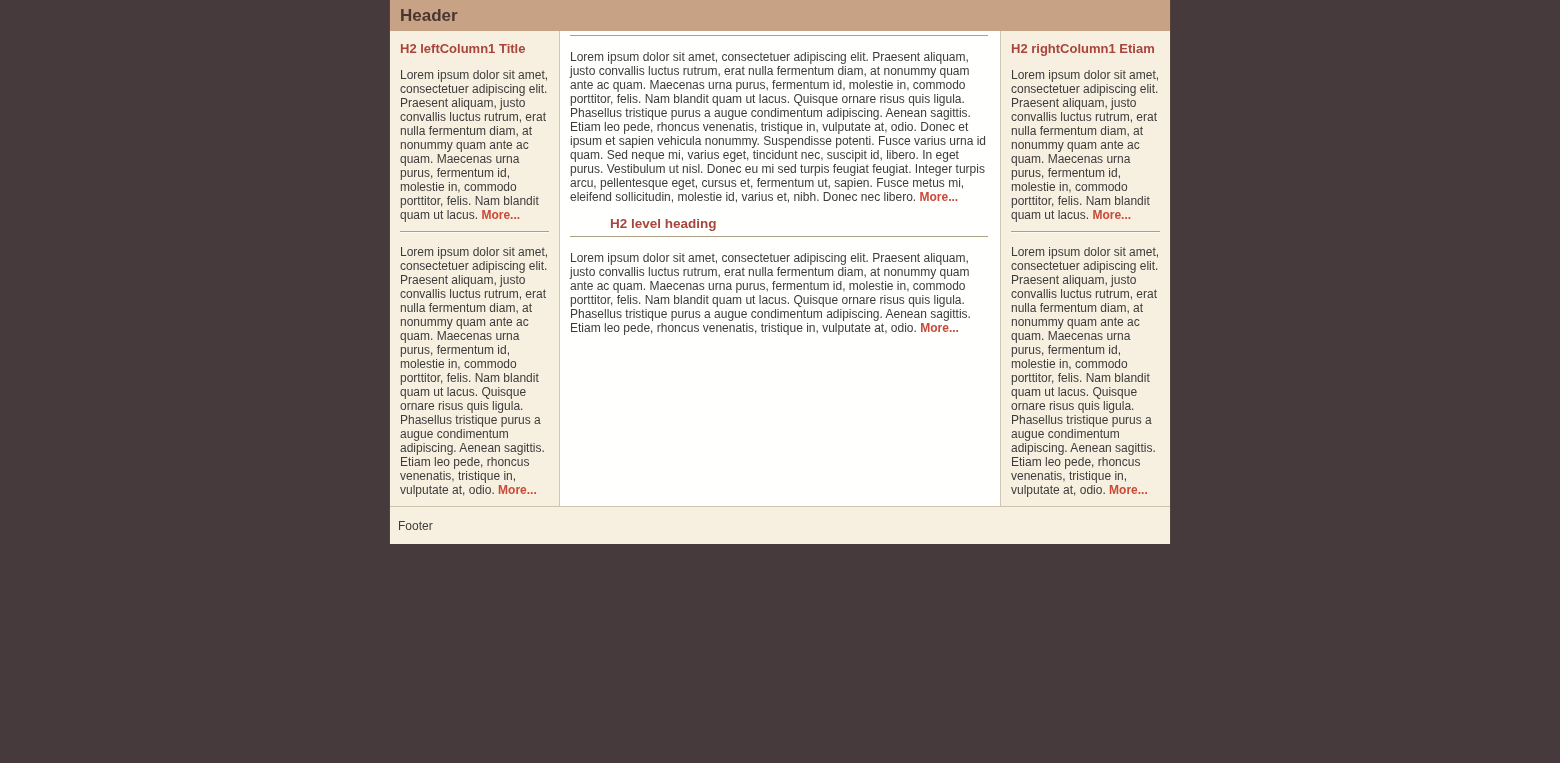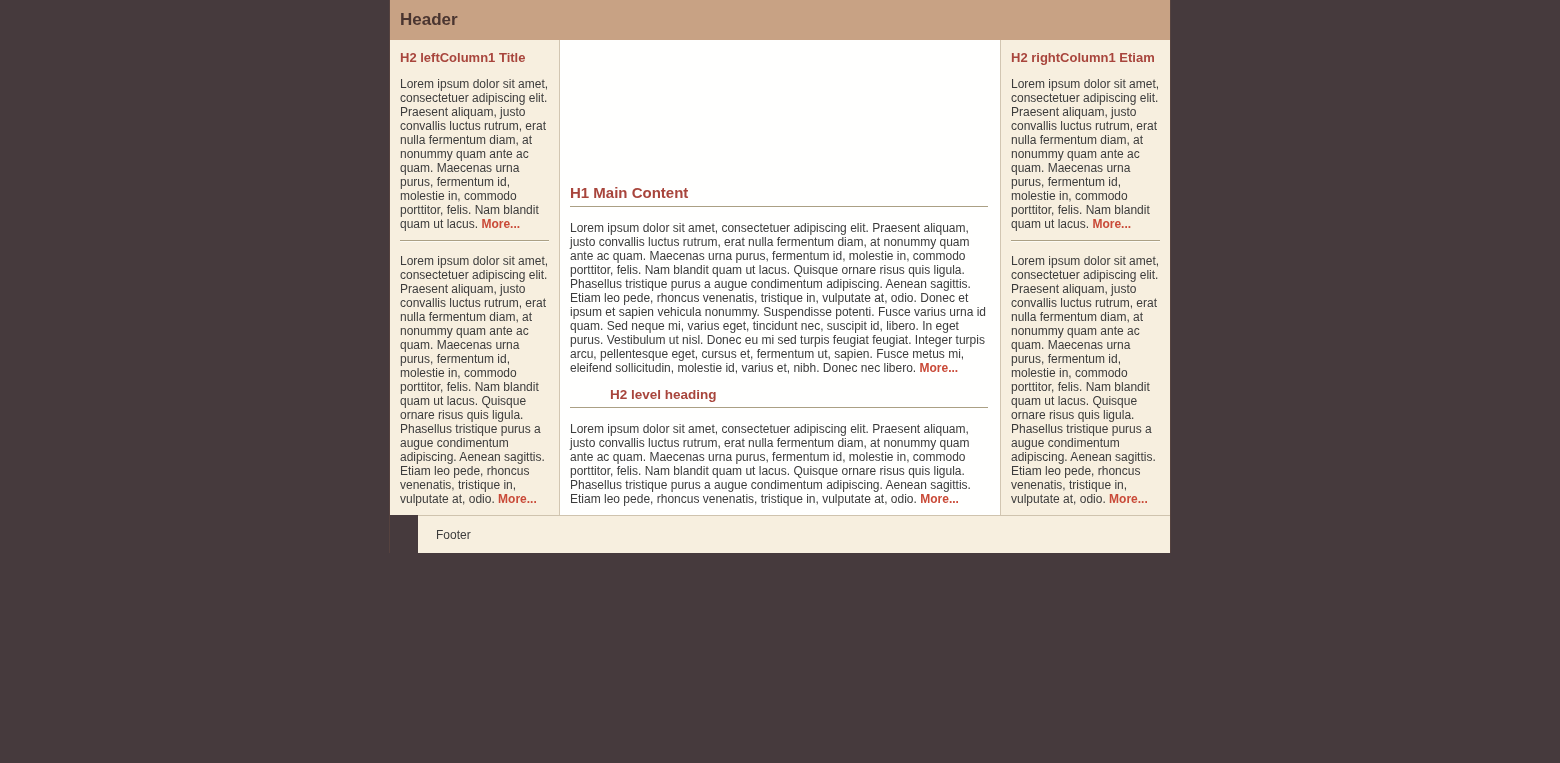--- a/index.html
+++ b/index.html
@@ -9,34 +9,34 @@
     background: #463a3d;
     font-family: "Liberation Sans", sans-serif;
     color: #3c3c3c;
   }
   .page {
     width: 780px;
     margin: 0 auto;
     box-shadow: -1px 0 0 #55423f, 1px 0 0 #55423f;
   }
   .header {
-    height: 40px;
+    height: 31px;
     background: #c8a284;
     display: flex;
     align-items: center;
     padding: 11px 10px;
   }
   .header-title {
     font-size: 17px;
     font-weight: bold;
     color: #4a3530;
   }
   .columns {
     display: flex;
-    align-items: flex-end;
+    align-items: flex-start;
     min-height: 460px;
     background: #fffffe;
   }
   .col { padding: 0 10px; }
   .side {
     width: 170px;
     flex: 0 0 170px;
     background: #f7efdf;
   }
   .side-left  { border-right: 1px solid #d2c6b2; }
@@ -67,24 +67,23 @@
   }
   .main hr { margin: 4px 0 13px; border-bottom-color: #ffffff; }
   a.more {
     color: #c94a38;
     font-weight: bold;
     text-decoration: none;
   }
   .footer {
     background: #f7efdf;
     border-top: 1px solid #cfc3ae;
-    padding: 12px 18px 11px;
+    padding: 12px 8px 11px;
     font-size: 12px;
     color: #3c3c3c;
-    margin-left: 28px;
   }
 </style>
 </head>
 <body>
 
 <div class="page">
 
   <div class="header">
     <span class="header-title">Header</span>
   </div>
@@ -92,21 +91,20 @@
   <div class="columns">
 
     <div class="col side side-left">
       <h2>H2 leftColumn1 Title</h2>
       <p><span>Lorem ipsum dolor sit amet, consectetuer adipiscing elit. Praesent aliquam, justo convallis luctus rutrum, erat nulla fermentum diam, at nonummy quam ante ac quam. Maecenas urna purus, fermentum id, molestie in, commodo porttitor, felis. Nam blandit quam ut lacus.</span> <a href="#" class="more">More...</a></p>
       <hr>
       <p><span>Lorem ipsum dolor sit amet, consectetuer adipiscing elit. Praesent aliquam, justo convallis luctus rutrum, erat nulla fermentum diam, at nonummy quam ante ac quam. Maecenas urna purus, fermentum id, molestie in, commodo porttitor, felis. Nam blandit quam ut lacus. Quisque ornare risus quis ligula. Phasellus tristique purus a augue condimentum adipiscing. Aenean sagittis. Etiam leo pede, rhoncus venenatis, tristique in, vulputate at, odio.</span> <a href="#" class="more">More...</a></p>
     </div>
 
     <div class="col main">
-      <h1>H1 Main Content</h1>
       <hr>
       <p><span>Lorem ipsum dolor sit amet, consectetuer adipiscing elit. Praesent aliquam, justo convallis luctus rutrum, erat nulla fermentum diam, at nonummy quam ante ac quam. Maecenas urna purus, fermentum id, molestie in, commodo porttitor, felis. Nam blandit quam ut lacus. Quisque ornare risus quis ligula. Phasellus tristique purus a augue condimentum adipiscing. Aenean sagittis. Etiam leo pede, rhoncus venenatis, tristique in, vulputate at, odio. Donec et ipsum et sapien vehicula nonummy. Suspendisse potenti. Fusce varius urna id quam. Sed neque mi, varius eget, tincidunt nec, suscipit id, libero. In eget purus. Vestibulum ut nisl. Donec eu mi sed turpis feugiat feugiat. Integer turpis arcu, pellentesque eget, cursus et, fermentum ut, sapien. Fusce metus mi, eleifend sollicitudin, molestie id, varius et, nibh. Donec nec libero.</span> <a href="#" class="more">More...</a></p>
       <h2>H2 level heading</h2>
       <hr>
       <p><span>Lorem ipsum dolor sit amet, consectetuer adipiscing elit. Praesent aliquam, justo convallis luctus rutrum, erat nulla fermentum diam, at nonummy quam ante ac quam. Maecenas urna purus, fermentum id, molestie in, commodo porttitor, felis. Nam blandit quam ut lacus. Quisque ornare risus quis ligula. Phasellus tristique purus a augue condimentum adipiscing. Aenean sagittis. Etiam leo pede, rhoncus venenatis, tristique in, vulputate at, odio.</span> <a href="#" class="more">More...</a></p>
     </div>
 
     <div class="col side side-right">
       <h2>H2 rightColumn1 Etiam</h2>
       <p><span>Lorem ipsum dolor sit amet, consectetuer adipiscing elit. Praesent aliquam, justo convallis luctus rutrum, erat nulla fermentum diam, at nonummy quam ante ac quam. Maecenas urna purus, fermentum id, molestie in, commodo porttitor, felis. Nam blandit quam ut lacus.</span> <a href="#" class="more">More...</a></p>

